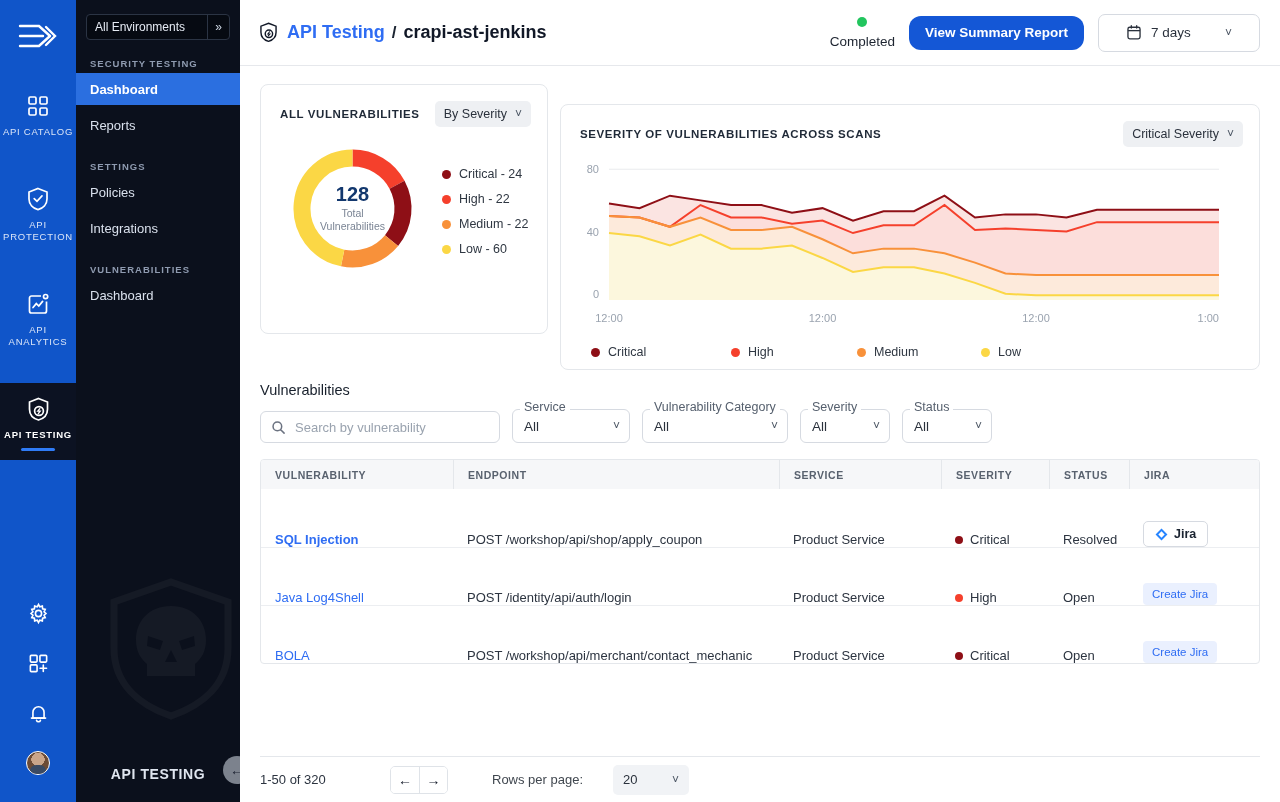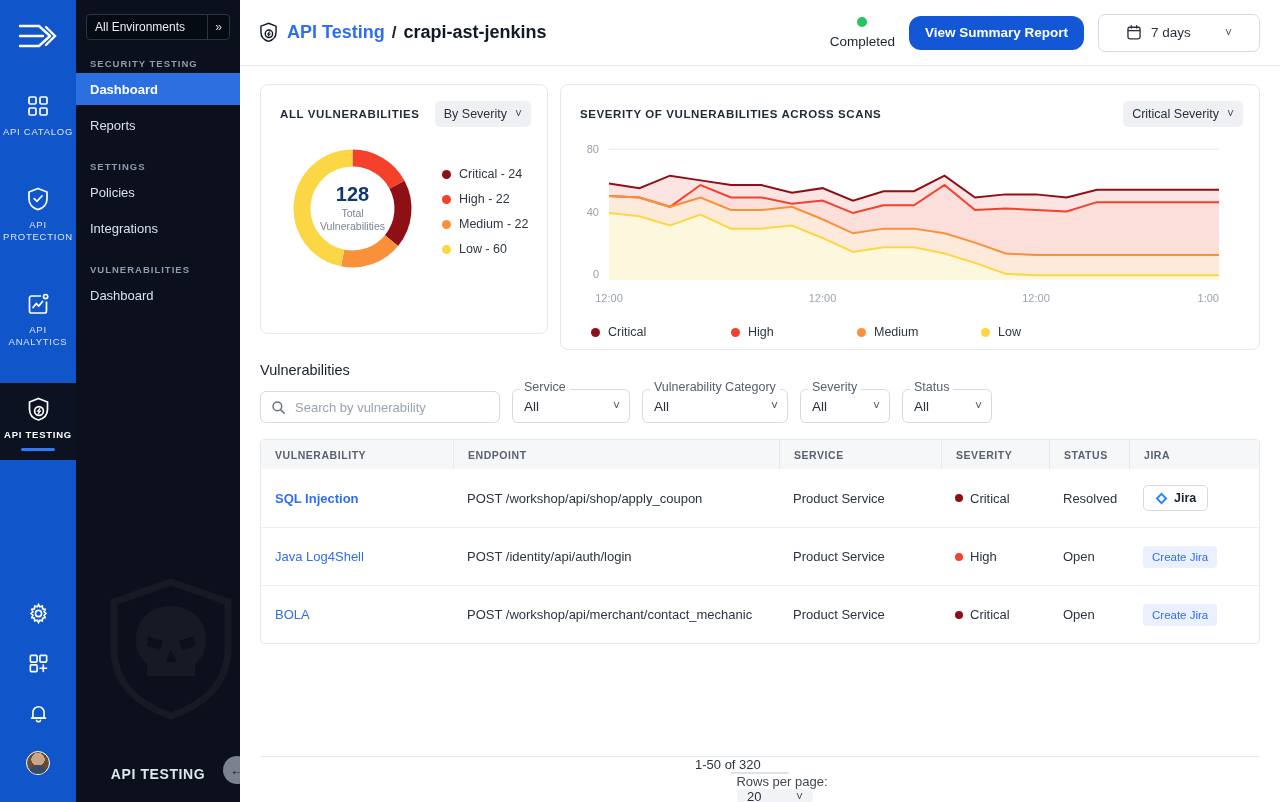--- a/index.html
+++ b/index.html
@@ -108,21 +108,21 @@
     height: 38px; min-width: 162px; border:1px solid #d6dae1; border-radius:7px;
     display:flex; align-items:center; gap:9px; padding: 0 27px; cursor:pointer;
   }
   .date-select .ds-txt { font-size: 13.5px; color:#2a313c; flex:1; }
   .chev { color:#4b5563; font-size: 12px; }
 
   
   .cards { display:flex; gap: 12px; padding: 18px 20px 0 20px; }
   .card { background:#fff; border:1px solid #e4e7eb; border-radius: 8px; position: relative; }
   .card-donut { width: 288px; height: 250px; flex: 0 0 288px; }
-  .card-lines { flex: 1 1 auto; height: 266px; }
+  .card-lines { flex: 1 1 auto; height: 266px; margin-top: 20px; }
   .card-head { display:flex; align-items:center; padding: 16px 16px 0 19px; }
   .card-title { font-size: 11.5px; font-weight: bold; letter-spacing: .6px; color:#1f2937; }
   .mini-select {
     margin-left:auto; background:#eef0f3; border-radius:5px; height: 26px;
     display:flex; align-items:center; gap:8px; padding: 12px 9px; cursor:pointer;
     font-size: 12.5px; color:#2a313c;
   }
 
   .donut-body { display:flex; align-items:flex-start; padding: 14px 0 0 0; }
   .donut-wrap { position:relative; width: 135px; height: 135px; margin-left: 24px; }
@@ -170,21 +170,21 @@
   .fw-sev { width: 90px; } .fw-status { width: 90px; }
 
   
   .table { margin: 16px 20px 0 20px; border:1px solid #e4e7eb; border-radius:4px; overflow:hidden; }
   .thead { display:flex; background:#f6f7f9; height: 29px; align-items:center; }
   .th {
     font-size: 10.5px; font-weight: bold; letter-spacing: .55px; color:#59626f;
     padding-left: 14px; height: 29px; display:flex; align-items:center;
   }
   .th.divided { border-left: 1px solid #e4e7eb; }
-  .tr { display:flex; align-items:center; min-height: 58px; border-top:1px solid #eceef1; }
+  .tr { display:flex; align-items:flex-end; min-height: 58px; border-top:1px solid #eceef1; }
   .tr:first-child { border-top: none; }
   .td { font-size: 13px; color:#2c3440; padding-left: 14px; }
   .c-vuln { width: 192px; flex: 0 0 192px; }
   .c-end  { width: 326px; flex: 0 0 326px; }
   .c-svc  { width: 162px; flex: 0 0 162px; }
   .c-sev  { width: 108px; flex: 0 0 108px; }
   .c-sta  { width: 80px;  flex: 0 0 80px; }
   .c-jira { width: 126px; flex: 0 0 126px; }
   .vlink { color:#2f6df3; font-size: 13px; cursor:pointer; }
   .vlink.strong { font-weight: bold; }
@@ -196,21 +196,21 @@
     font-size: 12.5px; font-weight: bold; color:#1a2330;
   }
   .btn-create {
     height: 22px; background:#eaf0fe; border:none; border-radius:4px;
     color:#2f6df3; font-size: 11.5px; padding: 0 9px; cursor:pointer;
   }
 
   
   .footer {
     position:absolute; left: 20px; right: 20px; bottom: 0; height: 46px;
-    border-top: 1px solid #e4e7eb; display:flex; align-items:center; gap: 0; flex-direction: column;
+    border-top: 1px solid #e4e7eb; display:flex; align-items:center; gap: 0;
   }
   .pg-count { font-size: 13px; color:#2c3440; width: 130px; }
   .pg-btns { display:flex; border:1px solid #dfe3e8; border-radius:5px; overflow:hidden; }
   .pg-btn {
     width: 28px; height: 26px; background:#fff; display:flex; align-items:center;
     justify-content:center; font-size: 14px; color:#111827; cursor:pointer;
   }
   .pg-btn + .pg-btn { border-left: 1px solid #dfe3e8; }
   .pg-rpp { font-size: 13px; color:#40474f; margin-left: 44px; }
   .rpp-sel {

